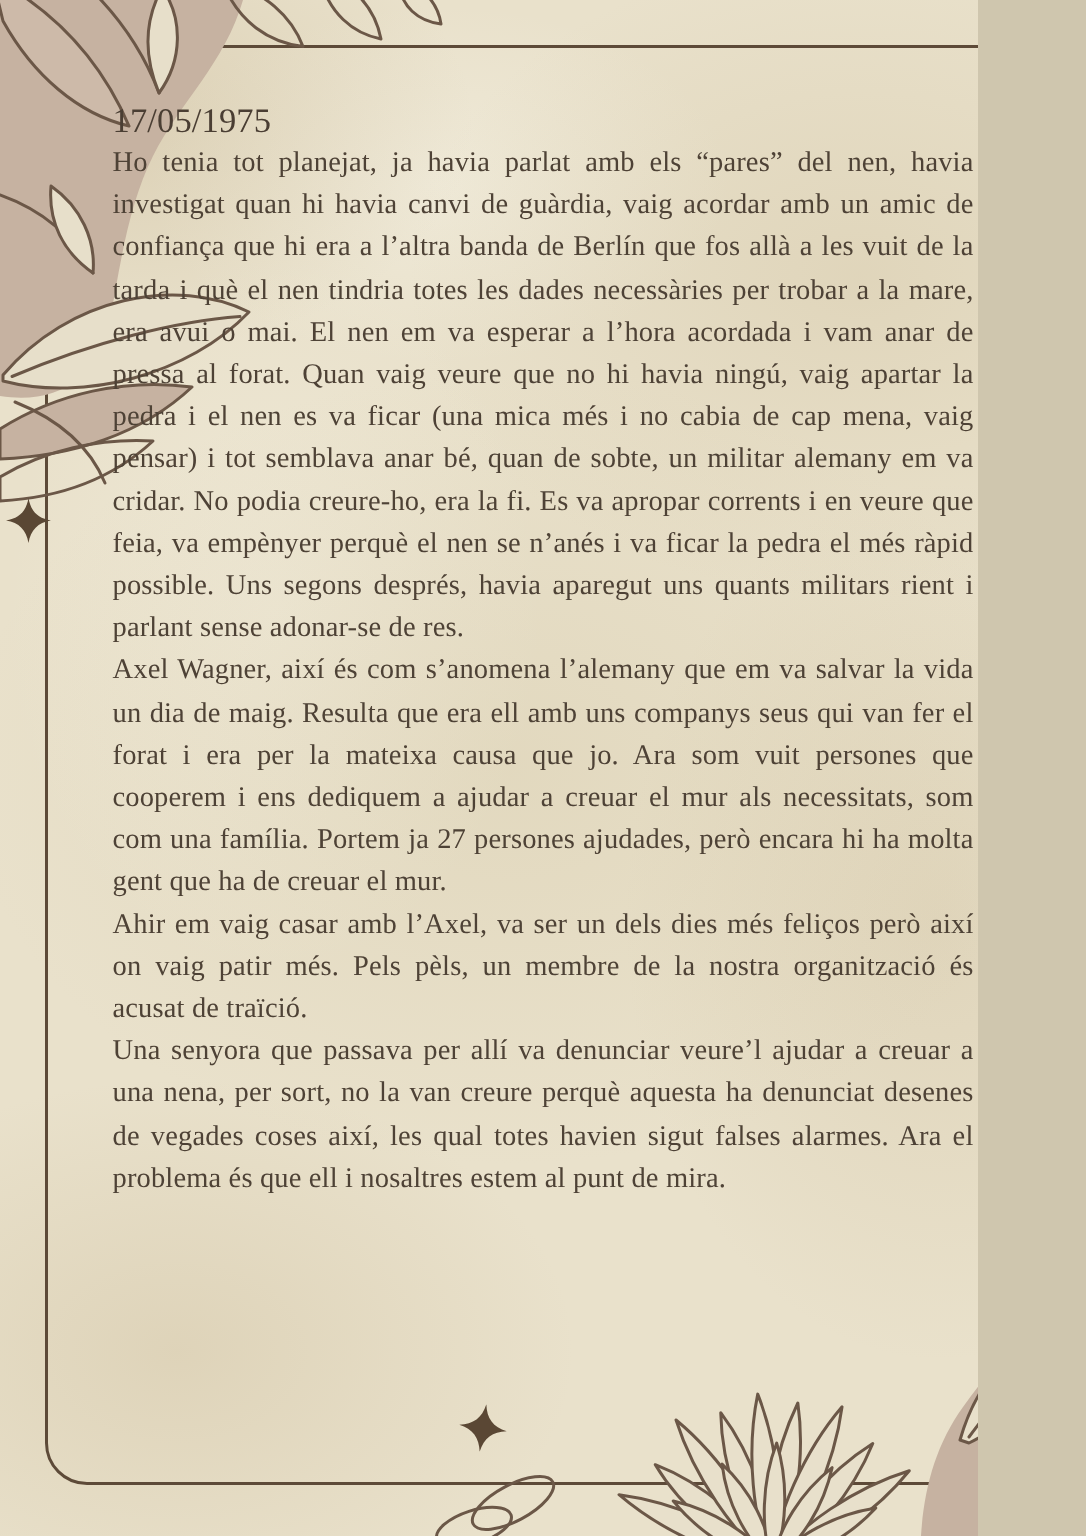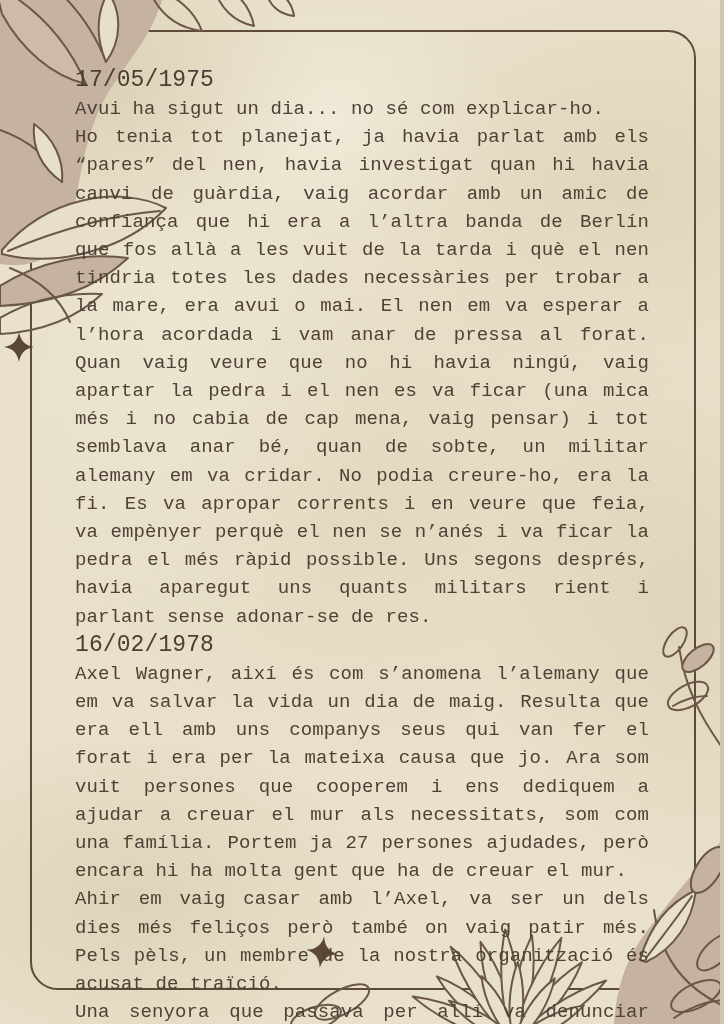--- a/index.html
+++ b/index.html
@@ -1,33 +1,33 @@
 <!DOCTYPE html>
 <html><head>
 <meta charset="utf-8">
 <style>
   * { margin: 0; padding: 0; box-sizing: border-box; }
 
   html, body { background: #cfc6ae; }
 
   .page {
     position: relative;
-    width: 720px;
+    width: 652px;
     height: 1024px;
     overflow: hidden;
     background-color: #e9e1cb;
     background-image:
       radial-gradient(ellipse 340px 220px at 12% 8%,  rgba(186,166,126,0.28), transparent 70%),
       radial-gradient(ellipse 420px 300px at 88% 18%, rgba(196,178,138,0.25), transparent 72%),
       radial-gradient(ellipse 520px 380px at 52% 50%, rgba(201,186,146,0.22), transparent 70%),
       radial-gradient(ellipse 300px 420px at 96% 60%, rgba(190,170,130,0.22), transparent 70%),
       radial-gradient(ellipse 380px 260px at 18% 88%, rgba(188,168,128,0.24), transparent 70%),
       radial-gradient(ellipse 260px 160px at 45% 12%, rgba(244,240,226,0.55), transparent 75%),
       radial-gradient(ellipse 240px 320px at 28% 40%, rgba(246,242,228,0.40), transparent 75%);
-    font-family: Liberation Mono, monospace;
+    font-family: Liberation Serif, serif;
   }
 
   .frame {
     position: absolute;
     left: 30px; top: 30px;
     width: 666px; height: 960px;
     border: 2px solid #5d4a38;
     border-radius: 28px;
     z-index: 1;
   }
@@ -135,29 +135,27 @@
     <path d="M16 0 C17.6 9.4 22.6 14.4 32 16 C22.6 17.6 17.6 22.6 16 32 C14.4 22.6 9.4 17.6 0 16 C9.4 14.4 14.4 9.4 16 0 Z" fill="#5a4734"></path>
   </svg>
   <svg class="sparkle" style="left:306px; top:936px; transform:rotate(8deg);" width="32" height="32" viewBox="0 0 32 32">
     <path d="M16 0 C17.6 9.4 22.6 14.4 32 16 C22.6 17.6 17.6 22.6 16 32 C14.4 22.6 9.4 17.6 0 16 C9.4 14.4 14.4 9.4 16 0 Z" fill="#5a4734"></path>
   </svg>
 
   <div class="content">
 
     <section>
       <div class="entry-date">17/05/1975</div>
-      <p class="entry-para">Avui ha sigut un dia... no sé com explicar-ho.</p>
       <p class="entry-para">Ho tenia tot planejat, ja havia parlat amb els “pares” del nen, havia investigat quan hi havia canvi de guàrdia, vaig acordar amb un amic de confiança que hi era a l’altra banda de Berlín que fos allà a les vuit de la tarda i què el nen tindria totes les dades necessàries per trobar a la mare, era avui o mai. El nen em va esperar a l’hora acordada i vam anar de pressa al forat. Quan vaig veure que no hi havia ningú, vaig apartar la pedra i el nen es va ficar (una mica més i no cabia de cap mena, vaig pensar) i tot semblava anar bé, quan de sobte, un militar alemany em va cridar. No podia creure-ho, era la fi. Es va apropar corrents i en veure que feia, va empènyer perquè el nen se n’anés i va ficar la pedra el més ràpid possible. Uns segons després, havia aparegut uns quants militars rient i parlant sense adonar-se de res.</p>
     </section>
 
     <section>
-      <div class="entry-date">16/02/1978</div>
       <p class="entry-para">Axel Wagner, així és com s’anomena l’alemany que em va salvar la vida un dia de maig. Resulta que era ell amb uns companys seus qui van fer el forat i era per la mateixa causa que jo. Ara som vuit persones que cooperem i ens dediquem a ajudar a creuar el mur als necessitats, som com una família. Portem ja 27 persones ajudades, però encara hi ha molta gent que ha de creuar el mur.</p>
     </section>
 
     <section>
-      <p class="entry-para">Ahir em vaig casar amb l’Axel, va ser un dels dies més feliços però també on vaig patir més. Pels pèls, un membre de la nostra organització és acusat de traïció.</p>
+      <p class="entry-para">Ahir em vaig casar amb l’Axel, va ser un dels dies més feliços però així on vaig patir més. Pels pèls, un membre de la nostra organització és acusat de traïció.</p>
       <p class="entry-para">Una senyora que passava per allí va denunciar veure’l ajudar a creuar a una nena, per sort, no la van creure perquè aquesta ha denunciat desenes de vegades coses així, les qual totes havien sigut falses alarmes. Ara el problema és que ell i nosaltres estem al punt de mira.</p>
     </section>
 
   </div>
 
 </div>
 
 </body></html>

